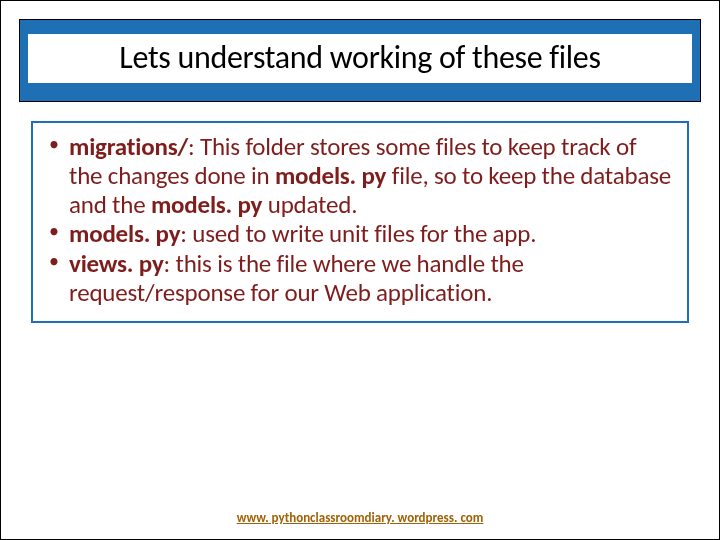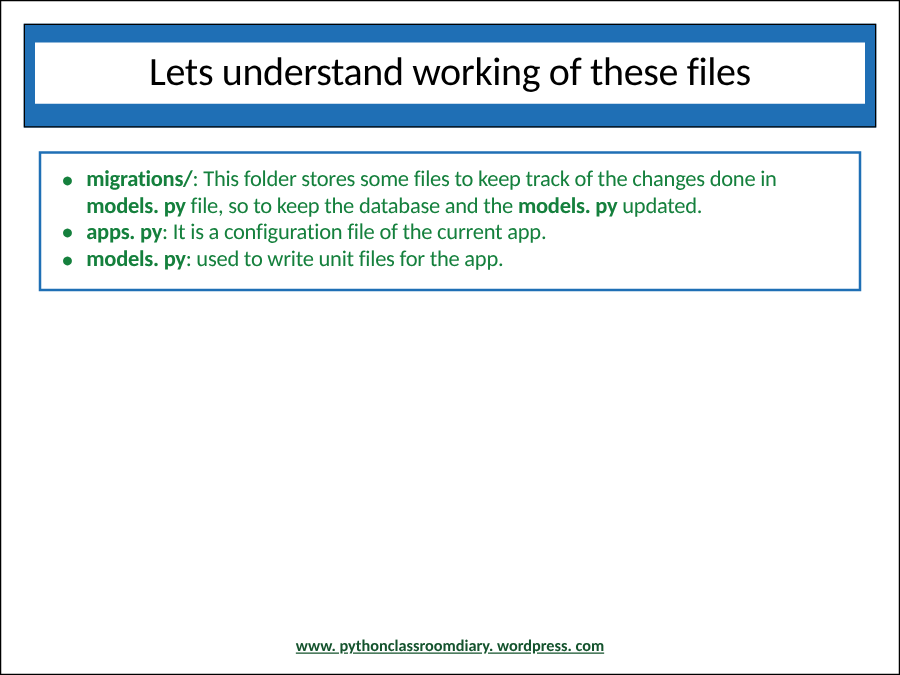--- a/index.html
+++ b/index.html
@@ -34,23 +34,23 @@
     top: 120px;
     left: 30px;
     right: 30px;
     border: 2px solid #1f6fb5;
     padding: 10px 14px 12px 14px;
   }
   ul {
     list-style: none;
   }
   li {
-    font-size: 18px;
+    font-size: 25px;
     line-height: 1.15;
-    color: #15803d;
+    color: #7f1d1d;
     padding-left: 22px;
     position: relative;
     margin-bottom: 1px;
     letter-spacing: -0.2px;
   }
   li::before {
     content: "•";
     position: absolute;
     left: 2px;
     top: 0;
@@ -60,40 +60,40 @@
   .footer-link {
     position: absolute;
     bottom: 14px;
     left: 0;
     right: 0;
     text-align: center;
     font-size: 13px;
     font-weight: bold;
   }
   .footer-link a {
-    color: #14532d;
+    color: #a16207;
     text-decoration: underline;
   }
 </style>
 </head>
 <body>
 
 <div class="title-band">
   <span class="title-text">Lets understand working of these files</span>
 </div>
 
 <div class="content-box">
   <ul>
     <li>
       <span class="bold">migrations/</span><span>: This folder stores some files to keep track of the changes done in </span><span class="bold">models. py</span><span> file, so to keep the database and the </span><span class="bold">models. py</span><span> updated.</span>
     </li>
     <li>
-      <span class="bold">apps. py</span><span>: It is a configuration file of the current app.</span>
+      <span class="bold">models. py</span><span>: used to write unit files for the app.</span>
     </li>
     <li>
-      <span class="bold">models. py</span><span>: used to write unit files for the app.</span>
+      <span class="bold">views. py</span><span>: this is the file where we handle the request/response for our Web application.</span>
     </li>
   </ul>
 </div>
 
 <div class="footer-link">
   <a href="#">www. pythonclassroomdiary. wordpress. com</a>
 </div>
 
 </body></html>

